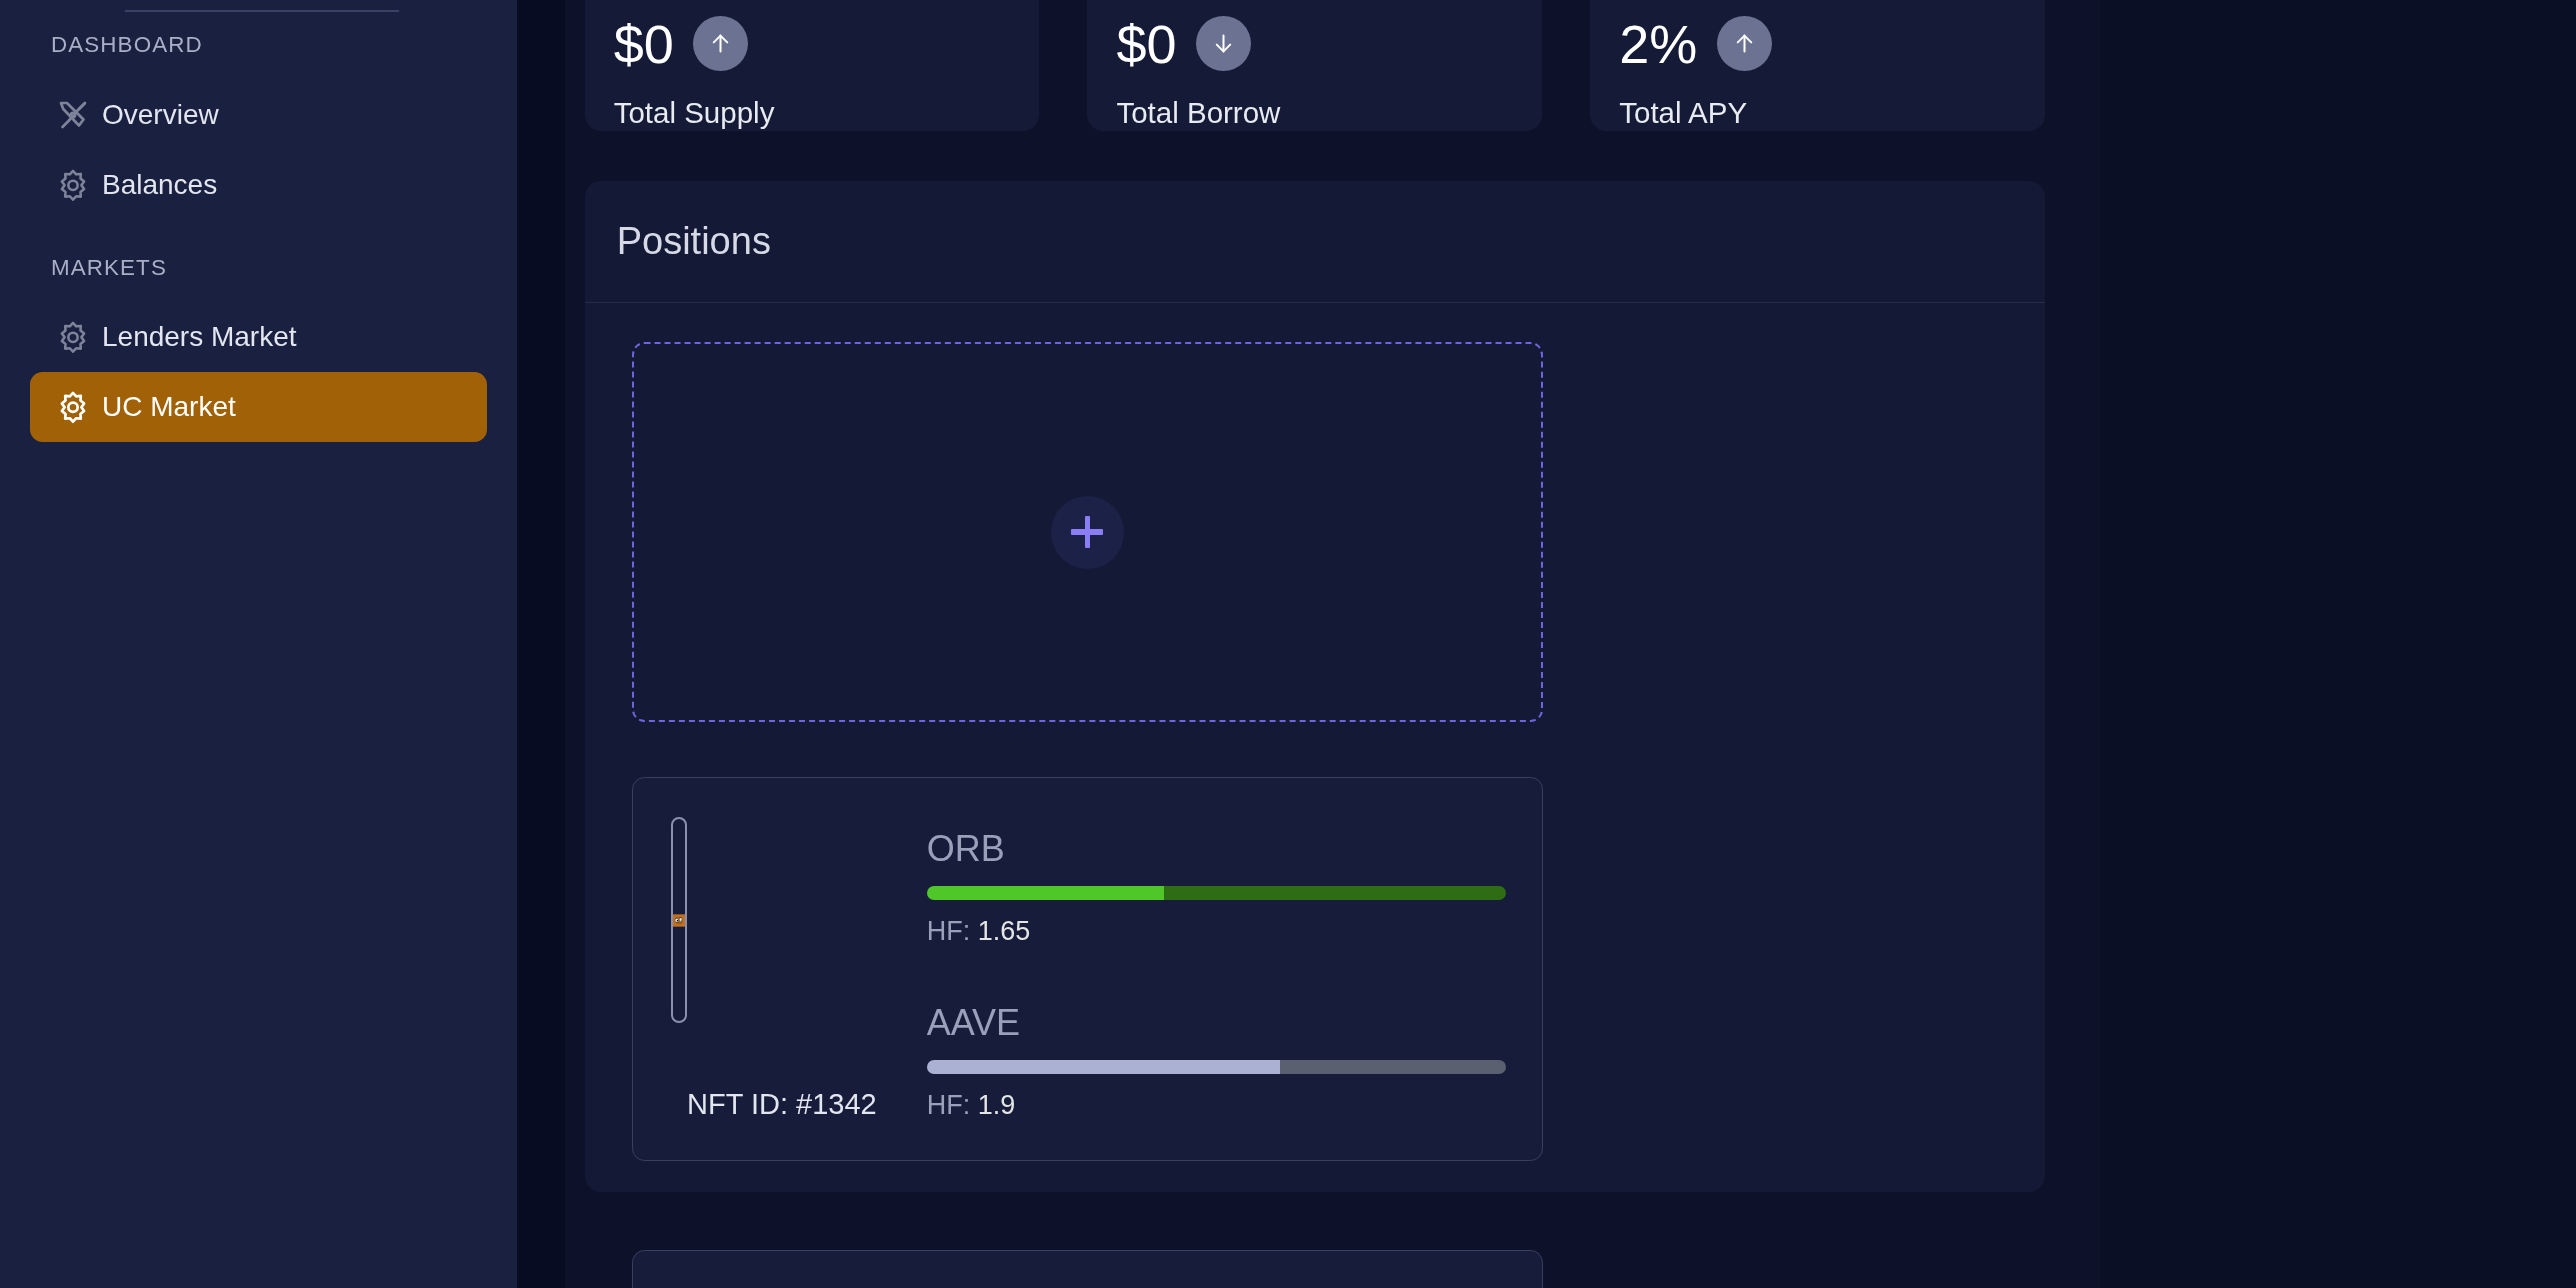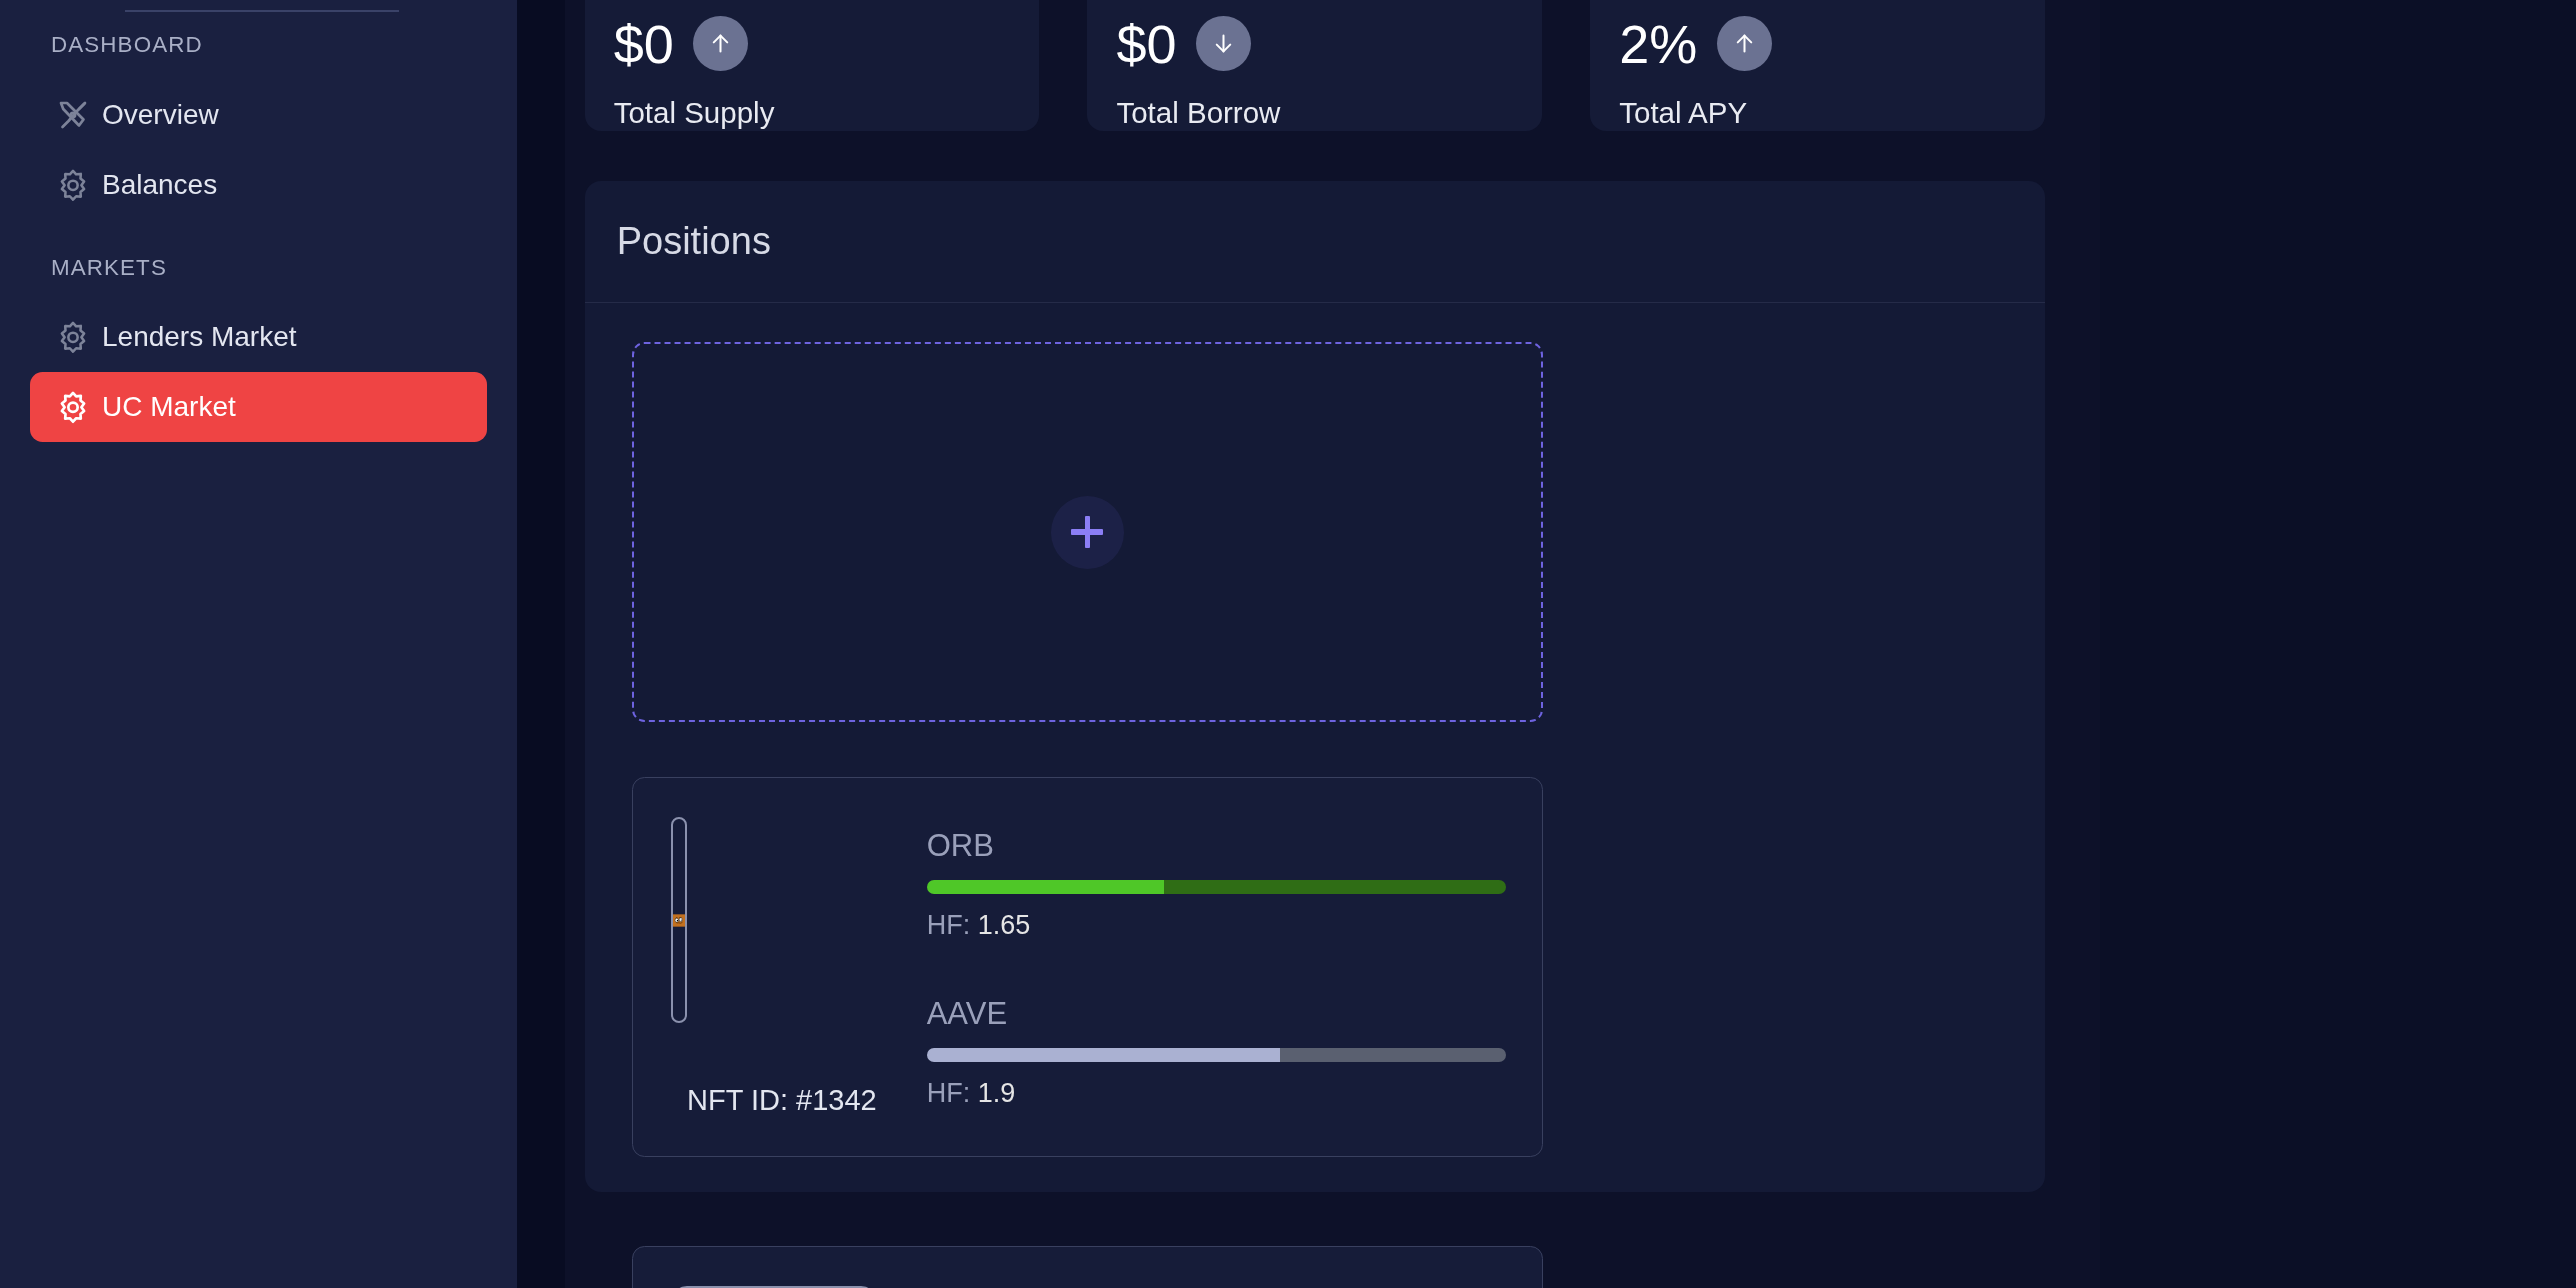--- a/index.html
+++ b/index.html
@@ -30,21 +30,21 @@
   }
   .sect-dashboard { margin-top: 32px; }
   .sect-markets { margin-top: 35px; }
   .nav-items { margin-top: 21.5px; }
   .nav-item {
     display: flex; align-items: center; gap: 11px;
     height: 70px; margin: 0 30px 0 30px; padding-left: 25px;
     border-radius: 12.5px; cursor: pointer;
   }
   .nav-item .label { color: #e3e6f0; font-size: 28px; }
-  .nav-item.active { background: #ef4444; }
+  .nav-item.active { background: #a16207; }
   .nav-item.active .label { color: #ffffff; }
   .nav-icon { width: 36px; height: 36px; display: block; flex: 0 0 36px; }
   .nav-icon svg { display: block; width: 36px; height: 36px; }
 
   
   .gutter { width: 48px; flex: 0 0 48px; background: #080c22; height: 1289px; }
   .main {
     flex: 1 1 auto; height: 1289px; background: #0d1129;
     padding: 0 55px 0 19.7px; position: relative; overflow: hidden;
   }
@@ -104,21 +104,21 @@
   .pos-left { width: 206px; flex: 0 0 206px; display: flex; }
   .avatar-frame {
     width: 206px; height: 206px; border: 2.7px solid #8b91ad; border-radius: 16px;
     display: flex; align-items: center; justify-content: center; overflow: hidden;
   }
   .avatar-frame svg { display: block; width: 179px; height: 179px; }
   .nft-id { color: #e3e6f0; font-size: 29px; margin-top: auto; padding-top: 36px; white-space: nowrap; }
 
   .pos-right { flex: 1 1 auto; display: flex; flex-direction: column; padding-top: 10.7px; }
   .asset-block + .asset-block { margin-top: 55px; }
-  .asset-name { color: #9aa0ba; font-size: 31px; }
+  .asset-name { color: #9aa0ba; font-size: 36px; }
   .bar-track {
     margin-top: 16px; height: 14.3px; border-radius: 7.2px; overflow: hidden;
     display: flex; width: 100%;
   }
   .bar-fill { height: 100%; }
   .hf { color: #9aa0ba; font-size: 27px; margin-top: 16px; }
   .hf .hf-val { color: #e5e5e5; }
 
   
   .row2 { margin-top: 34px; }

